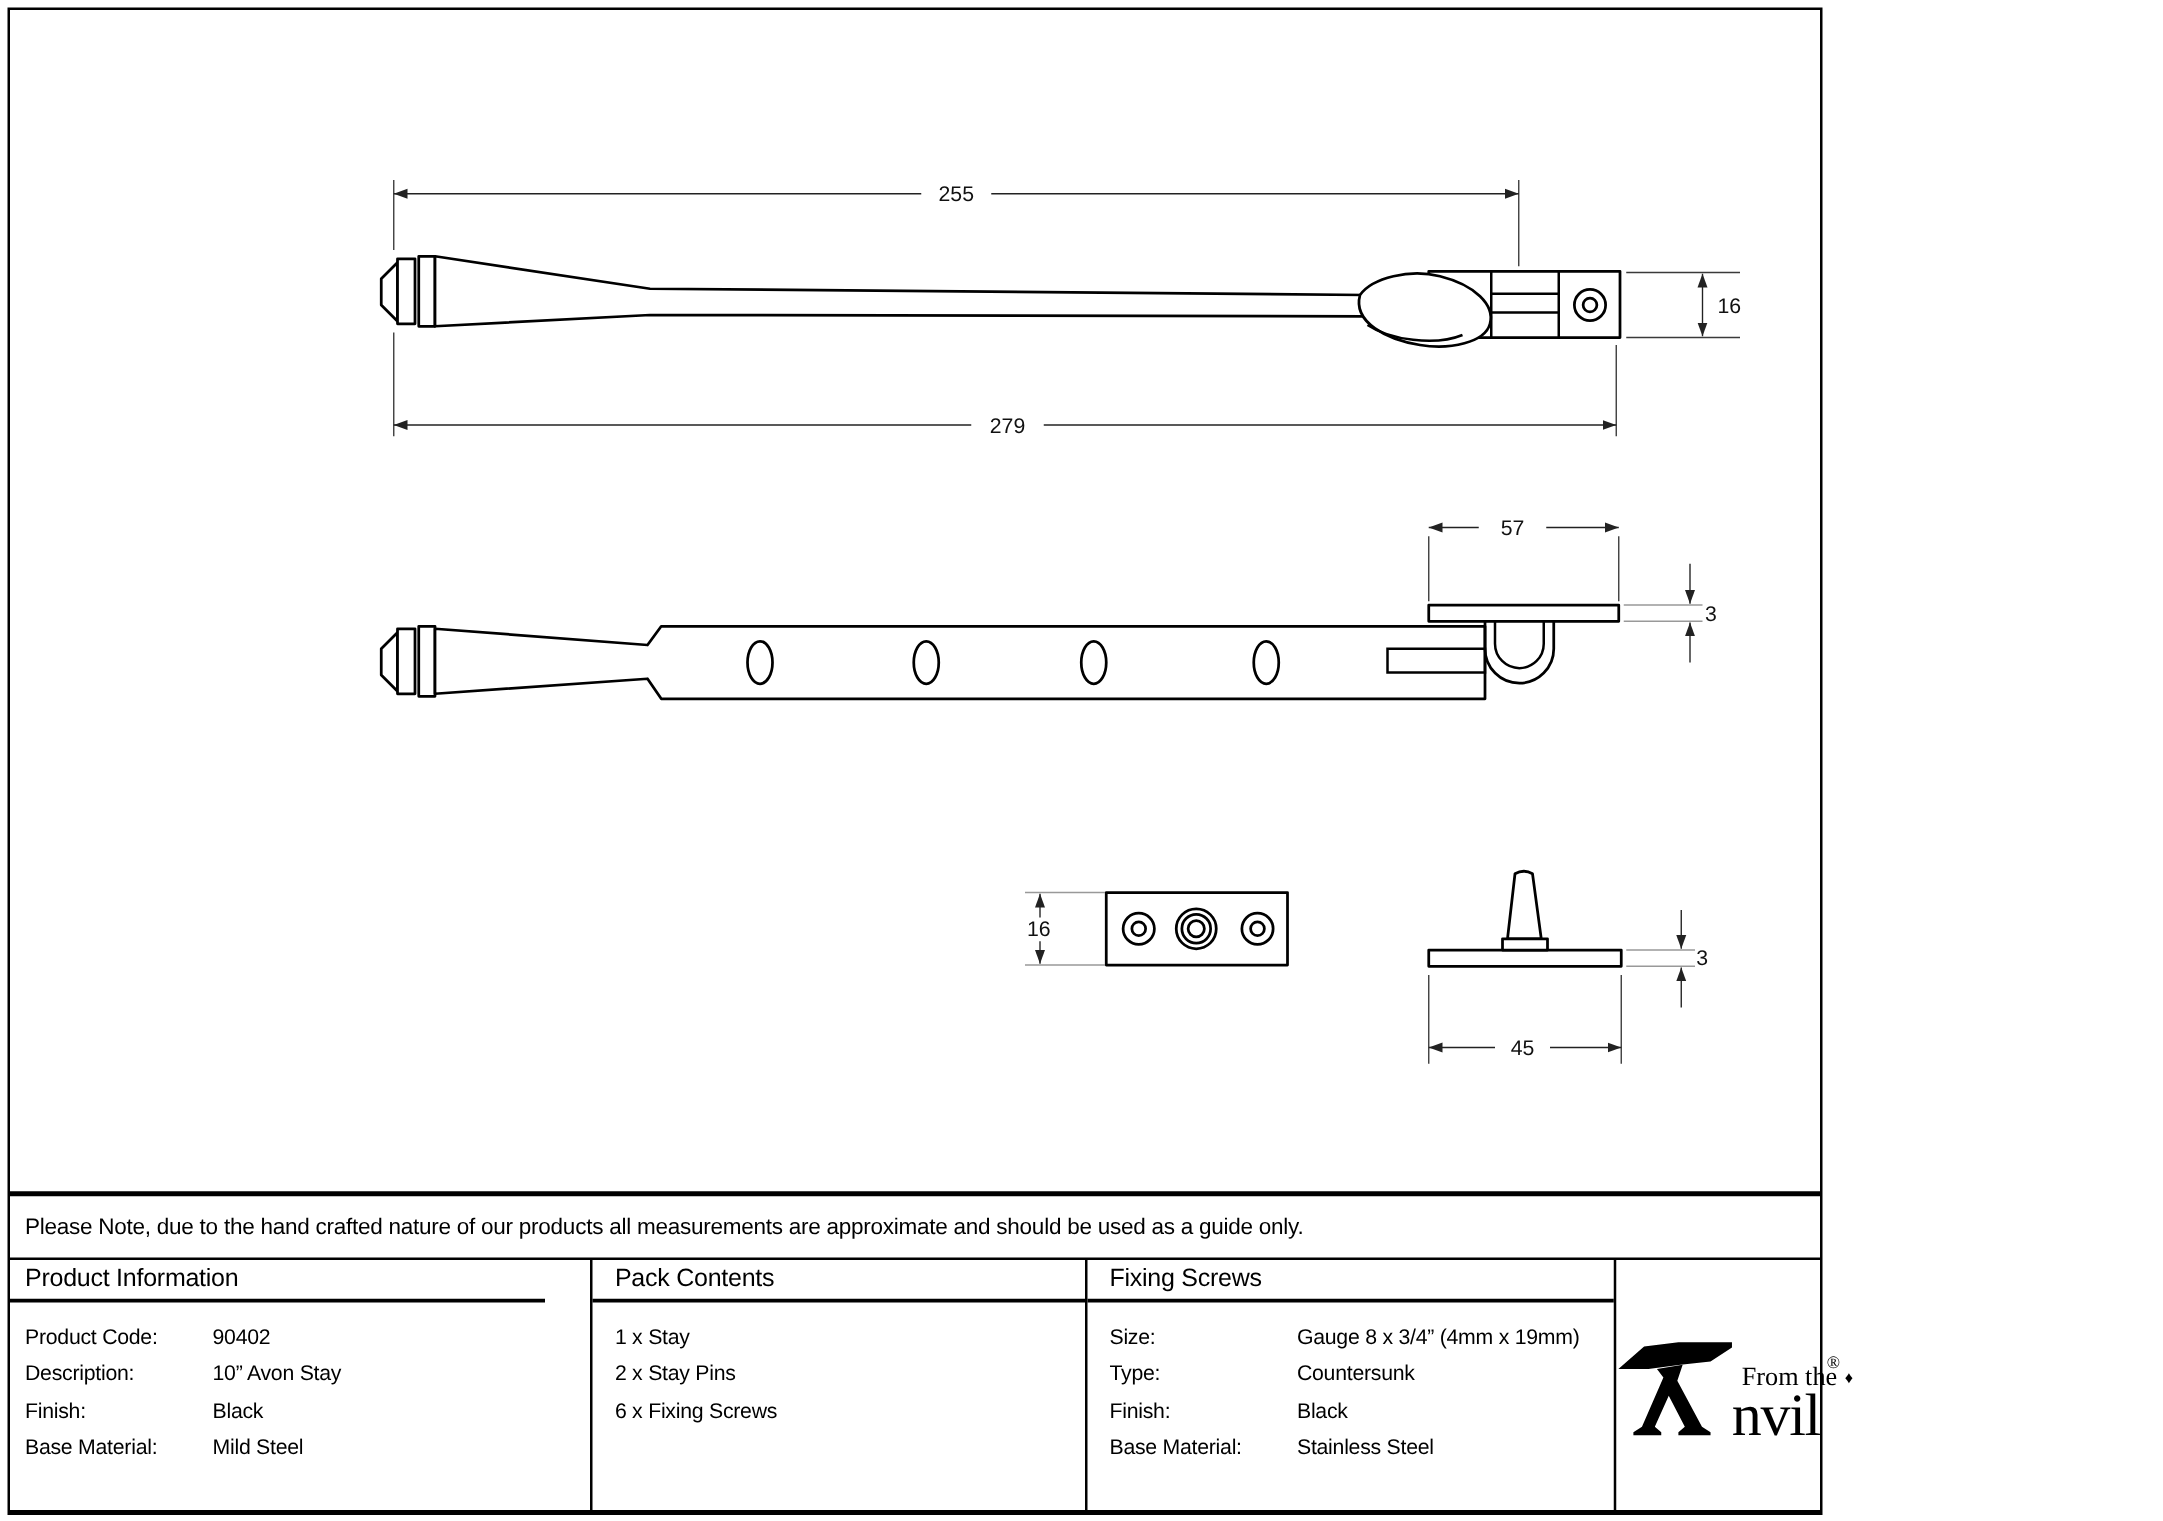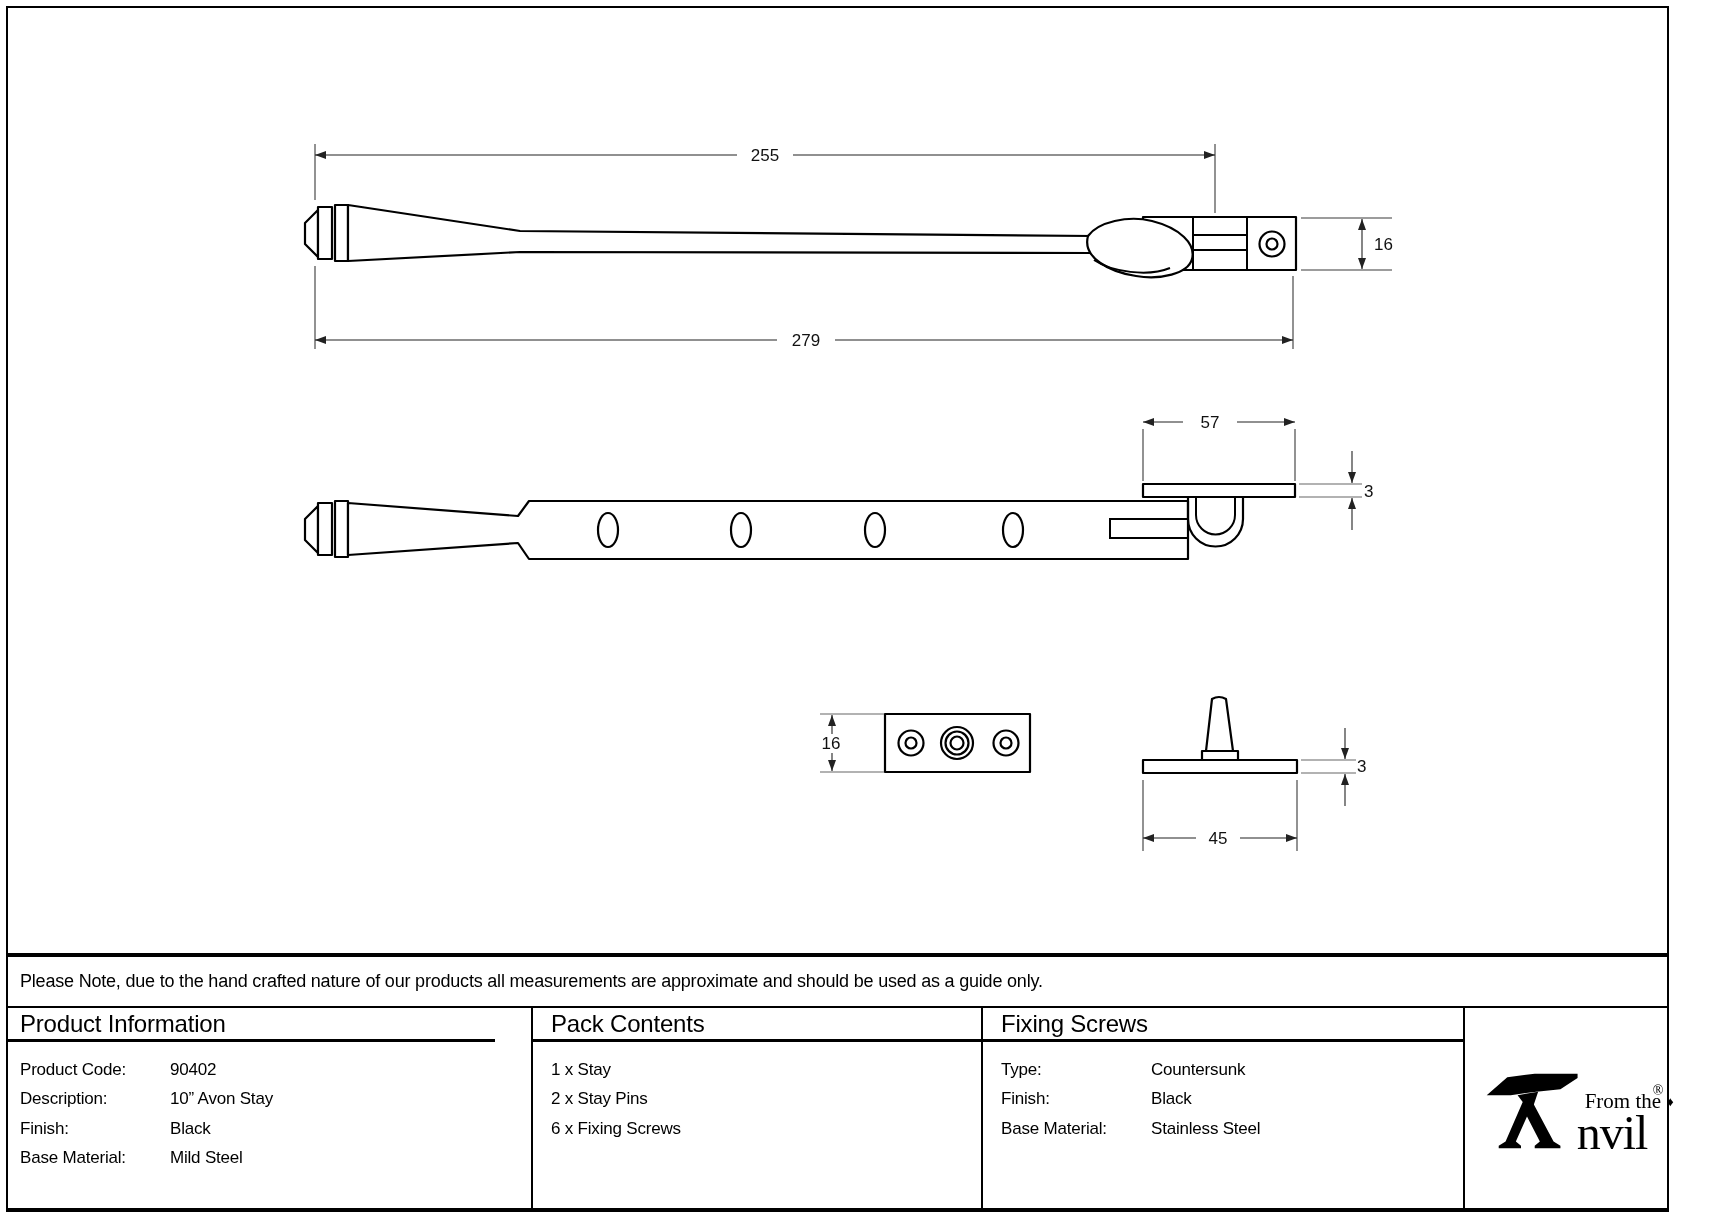--- a/index.html
+++ b/index.html
@@ -1,33 +1,33 @@
 <!DOCTYPE html>
 <html><head>
 <meta charset="utf-8">
 <style>
   html,body{margin:0;padding:0;background:#fff;}
   body{width:1730px;height:1217px;position:relative;font-family:"Liberation Sans",sans-serif;color:#000;}
-  .page{position:absolute;left:6px;top:6px;width:1663px;height:1206px;border:2px solid #000;border-bottom:4px solid #000;box-sizing:border-box;background:#fff;}
+  .page{position:absolute;left:6px;top:6px;width:1452px;height:1206px;border:2px solid #000;border-bottom:4px solid #000;box-sizing:border-box;background:#fff;}
   .drawing-svg{position:absolute;left:0;top:0;}
   .shape{stroke:#000;stroke-width:2.2;fill:none;stroke-linejoin:round;stroke-linecap:round;}
   .shape-f{stroke:#000;stroke-width:2.2;fill:#fff;stroke-linejoin:round;}
   .thin{stroke:#000;stroke-width:2;fill:none;}
   .ext{stroke:#3a3a3a;stroke-width:1.1;fill:none;}
   .ext-lt{stroke:#999;stroke-width:1.3;fill:none;}
   .dim{stroke:#222;stroke-width:1.1;fill:none;}
   .dim-text{font-family:"Liberation Sans",sans-serif;font-size:17px;fill:#111;}
   .note-row{position:absolute;left:0;right:0;top:945px;height:55px;border-top:4px solid #000;border-bottom:2px solid #000;box-sizing:border-box;display:flex;align-items:center;padding-left:12px;font-size:18px;letter-spacing:-0.2px;background:#fff;}
   .spec-table{position:absolute;left:0;right:0;top:1000px;bottom:0;display:flex;}
   .col{box-sizing:border-box;display:flex;flex-direction:column;}
   .col-1{width:487px;}
   .col-2{width:450px;border-left:2px solid #000;margin-left:36px;}
   .col-3{width:482px;border-left:2px solid #000;}
   .col-4{flex:1;border-left:2px solid #000;display:flex;align-items:center;justify-content:center;}
-  .col-header{height:34px;border-bottom:3px solid #000;box-sizing:border-box;display:flex;align-items:center;font-size:24px;letter-spacing:-0.2px;padding-left:12px;}
+  .col-header{height:34px;border-bottom:3px solid #000;box-sizing:border-box;display:flex;align-items:center;font-size:20px;letter-spacing:-0.2px;padding-left:12px;}
   .col-2 .col-header,.col-3 .col-header{padding-left:18px;}
   .col-body{padding-top:13px;font-size:17px;letter-spacing:-0.2px;}
   .col-1 .col-body{padding-left:12px;}
   .col-2 .col-body,.col-3 .col-body{padding-left:18px;}
   .spec-row{height:29.5px;display:flex;align-items:center;}
   .spec-label{width:150px;flex:none;}
   .logo-lockup{position:relative;display:flex;align-items:flex-end;}
   .anvil-glyph{width:96px;height:90px;margin-right:-4px;flex:none;}
   .logo-text{position:relative;padding-top:24px;}
   .from-the{position:absolute;top:0;left:8px;font-family:"Liberation Serif",serif;font-size:21px;white-space:nowrap;}
@@ -177,20 +177,24 @@
         <div class="spec-row">6 x Fixing Screws</div>
       </div>
     </div>
 
     <div class="col col-3">
       <div class="col-header">
         <span>Fixing Screws</span>
       </div>
       <div class="col-body">
         <div class="spec-row">
+          <span class="spec-label">Size:</span>
+          <span class="spec-value">Gauge 8 x 3/4” (4mm x 19mm)</span>
+        </div>
+        <div class="spec-row">
           <span class="spec-label">Type:</span>
           <span class="spec-value">Countersunk</span>
         </div>
         <div class="spec-row">
           <span class="spec-label">Finish:</span>
           <span class="spec-value">Black</span>
         </div>
         <div class="spec-row">
           <span class="spec-label">Base Material:</span>
           <span class="spec-value">Stainless Steel</span>

